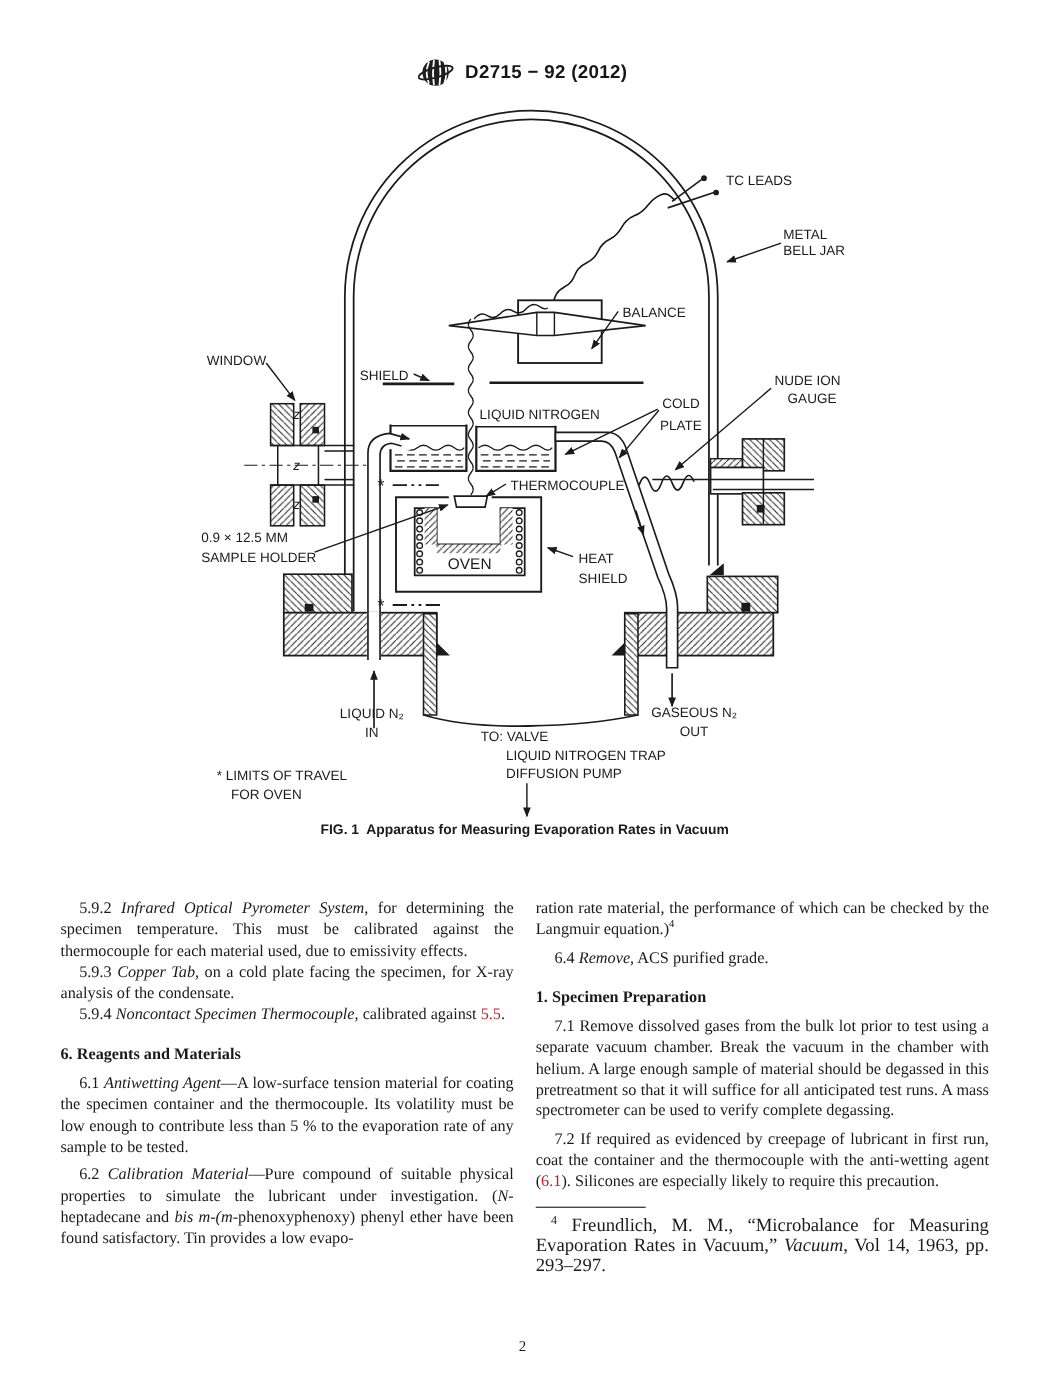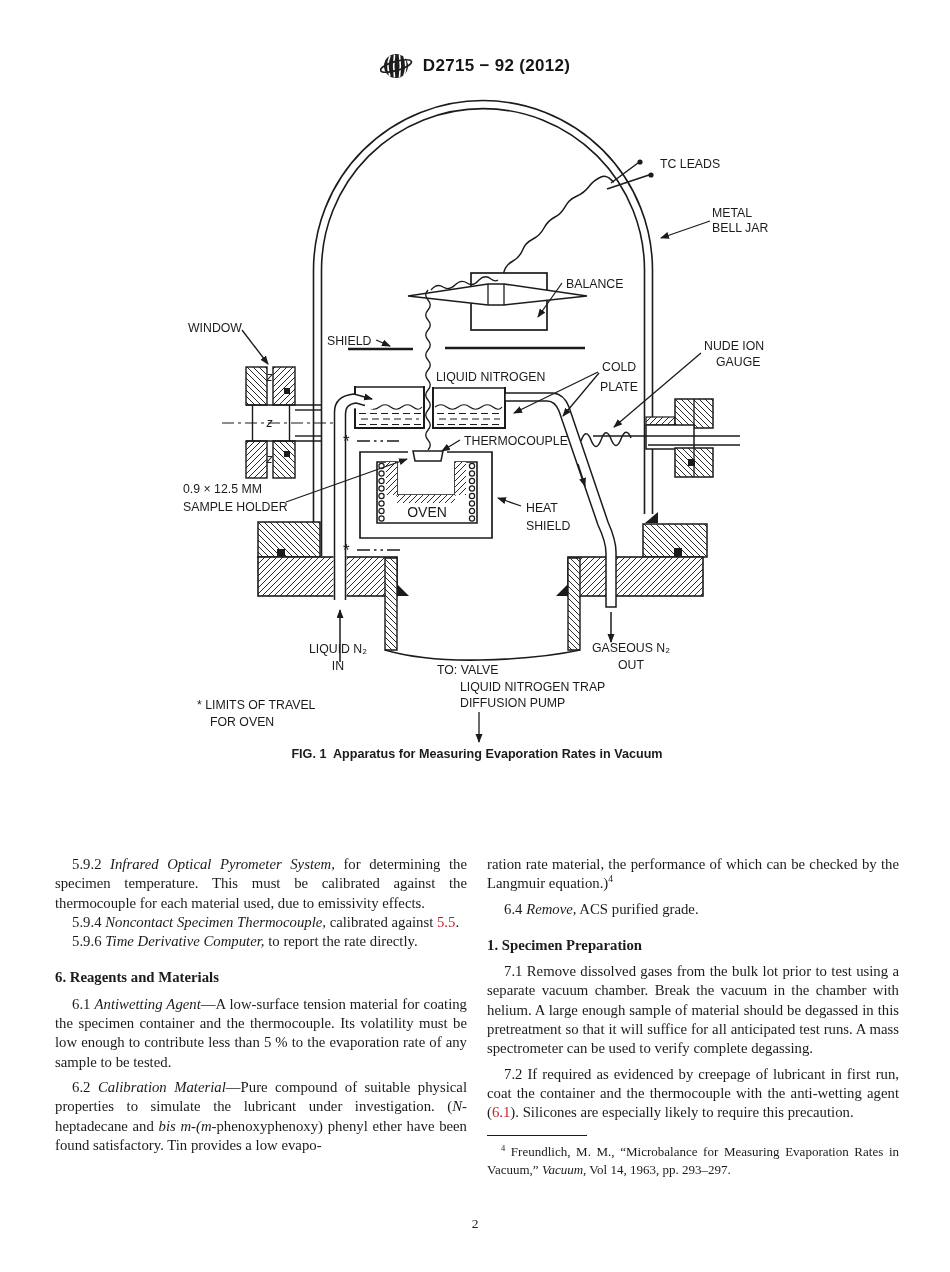--- a/index.html
+++ b/index.html
@@ -10,32 +10,32 @@
        align-items:center;gap:9px;}
   .hdr .title{font-family:"Liberation Sans",sans-serif;font-weight:bold;font-size:17px;
        letter-spacing:.3px;color:#161616;}
   
   svg.fig{position:absolute;left:0;top:90px;}
   svg.fig text{font-family:"Liberation Sans",sans-serif;font-size:12.3px;fill:#1b1b1b;}
   svg.fig text.cap{font-weight:bold;font-size:12.6px;white-space:pre;}
   svg.fig text.oven{font-size:14px;}
   svg.fig text.star{font-size:17px;}
   
-  .cols{position:absolute;left:55px;top:855px;width:844px;display:flex;gap:20px;}
+  .cols{position:absolute;left:55px;top:817px;width:844px;display:flex;gap:20px;}
   .col{width:412px;font-size:14.75px;line-height:19.3px;text-align:justify;}
   .blk{margin:0;}
   .blk.para{text-indent:17px;}
   .blk.noindent{text-indent:0;}
   .blk.gap{margin-top:6px;}
   .blk.heading{font-weight:bold;text-indent:0;margin:17px 0 7px 0;text-align:left;}
   .run-i{font-style:italic;}
   .run-r{color:var(--red,#C21E2C);}
   sup{font-size:0.65em;line-height:0;}
   .fnrule{width:100px;border-top:1.3px solid #1b1b1b;margin:12px 0 7px 0;}
-  .footnote{font-size:13px;line-height:18px;text-align:justify;text-indent:14px;}
+  .footnote{font-size:17px;line-height:18px;text-align:justify;text-indent:14px;}
   .pageno{position:absolute;left:0;right:0;top:1216px;text-align:center;font-size:13.5px;}
 </style>
 </head>
 <body>
 
 <div class="page">
 
   <div class="hdr">
     <svg width="34" height="32" viewBox="0 0 34 32">
       <ellipse cx="16" cy="16" rx="12" ry="12" fill="#1d1d1d"></ellipse>
@@ -247,22 +247,22 @@
     <text x="460" y="691">LIQUID NITROGEN TRAP</text>
     <text x="460" y="707">DIFFUSION PUMP</text>
     <text x="197" y="709">* LIMITS OF TRAVEL</text>
     <text x="210" y="726">FOR OVEN</text>
     <text class="cap" x="477" y="758" text-anchor="middle">FIG. 1  Apparatus for Measuring Evaporation Rates in Vacuum</text>
   </svg>
 
   <div class="cols">
     <div class="col">
         <div class="blk para"><span class="run-n">5.9.2 </span><span class="run-i">Infrared Optical Pyrometer System,</span><span class="run-n"> for determining the specimen temperature. This must be calibrated against the thermocouple for each material used, due to emissivity effects.</span></div>
+        <div class="blk para"><span class="run-n">5.9.3 </span><span class="run-i">Copper Tab,</span><span class="run-n"> on a cold plate facing the specimen, for X-ray analysis of the condensate.</span></div>
         <div class="blk para"><span class="run-n">5.9.4 </span><span class="run-i">Noncontact Specimen Thermocouple,</span><span class="run-n"> calibrated against </span><span class="run-r">5.5</span><span class="run-n">.</span></div>
-        <div class="blk para"><span class="run-n">5.9.6 </span><span class="run-i">Time Derivative Computer,</span><span class="run-n"> to report the rate directly.</span></div>
         <div class="blk heading"><span class="run-n">6. Reagents and Materials</span></div>
         <div class="blk para gap"><span class="run-n">6.1 </span><span class="run-i">Antiwetting Agent</span><span class="run-n">—A low-surface tension material for coating the specimen container and the thermocouple. Its volatility must be low enough to contribute less than 5 % to the evaporation rate of any sample to be tested.</span></div>
         <div class="blk para gap"><span class="run-n">6.2 </span><span class="run-i">Calibration Material</span><span class="run-n">—Pure compound of suitable physical properties to simulate the lubricant under investigation. (</span><span class="run-i">N</span><span class="run-n">-heptadecane and </span><span class="run-i">bis m-(m-</span><span class="run-n">phenoxyphenoxy) phenyl ether have been found satisfactory. Tin provides a low evapo-</span></div>
       </div>
     <div class="col">
       <div>
           <div class="blk para noindent"><span class="run-n">ration rate material, the performance of which can be checked by the Langmuir equation.)</span><sup class="run-sup">4</sup></div>
           <div class="blk para gap"><span class="run-n">6.4 </span><span class="run-i">Remove,</span><span class="run-n"> ACS purified grade.</span></div>
           <div class="blk heading"><span class="run-n">1. Specimen Preparation</span></div>
           <div class="blk para gap"><span class="run-n">7.1 Remove dissolved gases from the bulk lot prior to test using a separate vacuum chamber. Break the vacuum in the chamber with helium. A large enough sample of material should be degassed in this pretreatment so that it will suffice for all anticipated test runs. A mass spectrometer can be used to verify complete degassing.</span></div>

